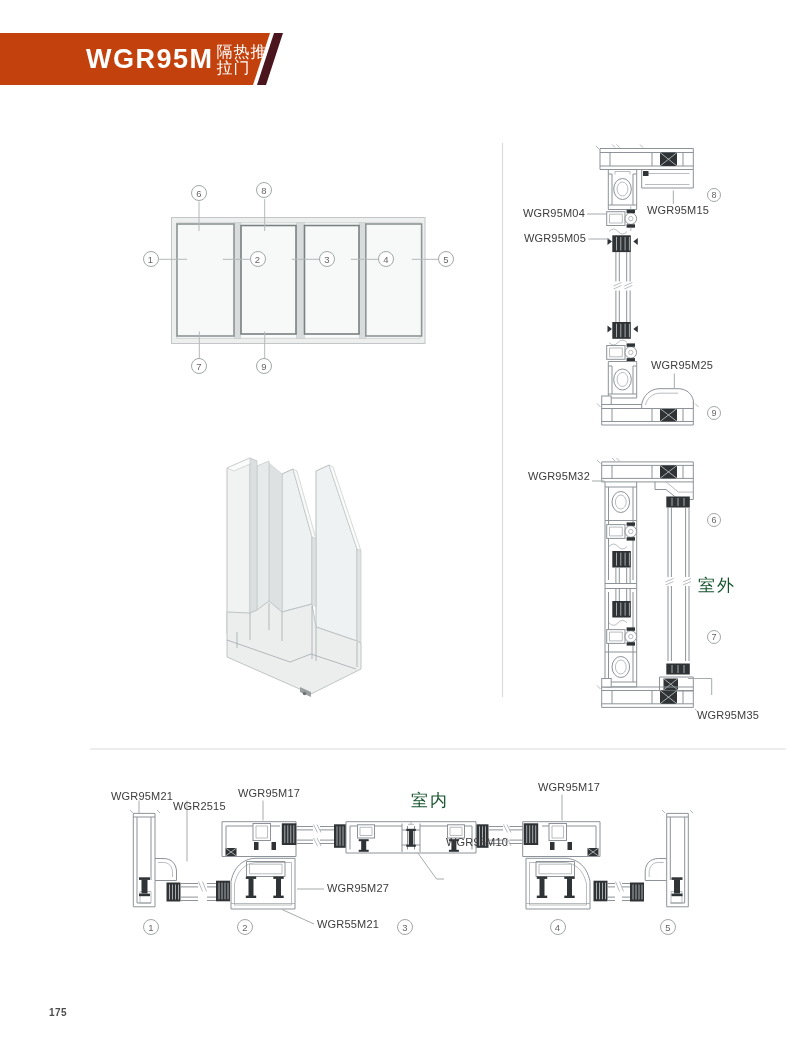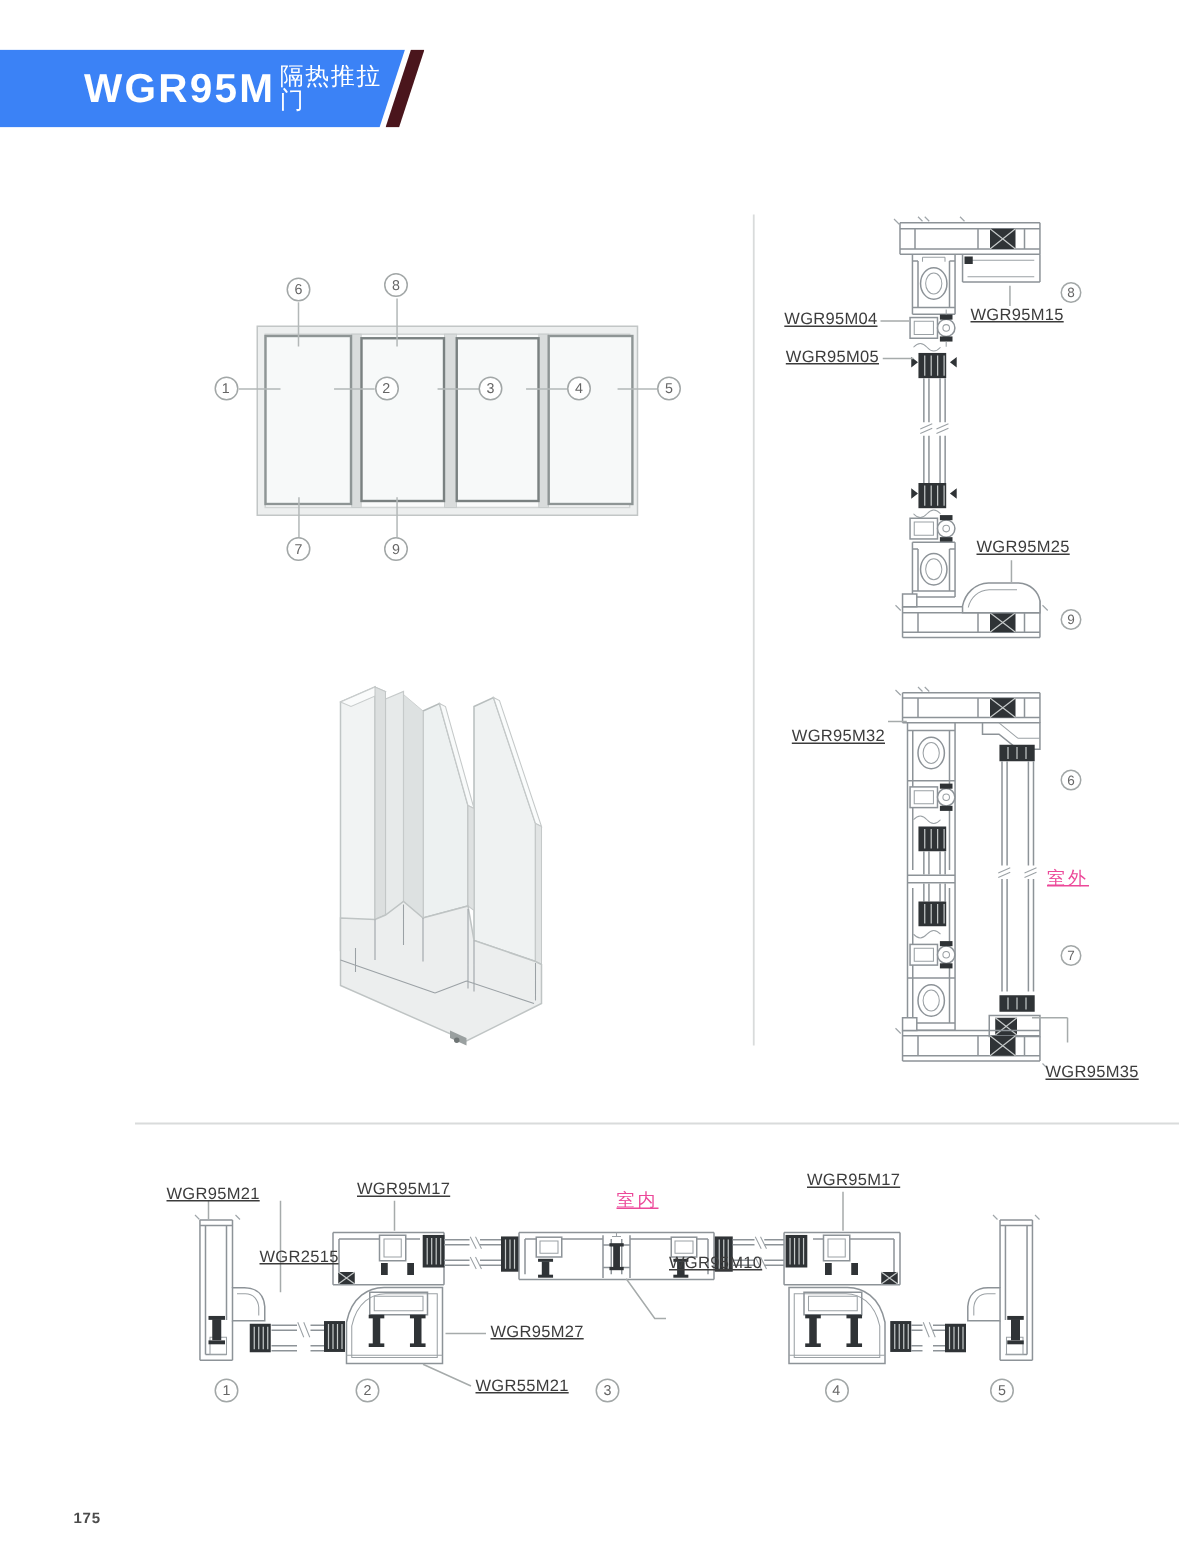--- a/index.html
+++ b/index.html
@@ -1,30 +1,30 @@
 <!DOCTYPE html>
 <html><head>
 <meta charset="utf-8">
 <style>
   html,body{margin:0;padding:0;}
   body{width:800px;height:1042px;position:relative;background:#ffffff;
        font-family:"Liberation Sans",sans-serif;overflow:hidden;}
   
-  .banner{position:absolute;left:0;top:33px;height:52px;width:270px;background:#3b82f6;
+  .banner{position:absolute;left:0;top:33px;height:52px;width:270px;background:#c2410c;
           clip-path:polygon(0 0,100% 0,calc(100% - 17px) 100%,0 100%);
-          display:flex;align-items:center;padding-left:56px;box-sizing:border-box;z-index:3;}
+          display:flex;align-items:center;padding-left:86px;box-sizing:border-box;z-index:3;}
   .banner .model{color:#fff;font-size:27px;font-weight:bold;letter-spacing:1.5px;line-height:1;}
   .banner .sub{color:#fff;font-size:16px;margin-left:3px;letter-spacing:1px;line-height:1;position:relative;top:1px;}
   .banner-stripe{position:absolute;left:249px;top:33px;width:34px;height:52px;background:#4a151c;
           clip-path:polygon(25px 0,34px 0,17px 100%,8px 100%);z-index:3;}
   
   .lbl{position:absolute;z-index:2;font-size:11px;color:#3c3c3c;letter-spacing:.2px;
-       white-space:nowrap;line-height:13px;text-decoration:underline;}
+       white-space:nowrap;line-height:13px;}
   .lbl.ra{text-align:right;width:66px;}
-  .cn{font-size:12px;color:#ec4899;letter-spacing:2px;}
+  .cn{font-size:17px;color:#14532d;letter-spacing:2px;}
   .pageno{position:absolute;left:49px;top:1007px;font-size:10px;font-weight:bold;
           color:#4c4c4c;z-index:2;letter-spacing:.5px;text-align:center;}
   
   .co{position:absolute;z-index:2;width:16px;height:16px;border:1px solid #a2a7a7;border-radius:50%;
       background:#fff;color:#666;font-size:9.5px;display:flex;align-items:center;
       justify-content:center;box-sizing:border-box;}
   .co.sm{width:14px;height:14px;font-size:9px;}
   
   #art{position:absolute;left:0;top:0;z-index:1;}
   .ln{fill:none;stroke:#8d9398;stroke-width:1px;}
@@ -333,26 +333,26 @@
                            M324,889 H297 M314,924 L282,909.5
                            M417.5,852.5 L436.5,879 H444"></path>
     </g>
   </svg>
 
   <div class="lbl ra" style="left:519px;top:207px">WGR95M04</div>
   <div class="lbl ra" style="left:520px;top:232px">WGR95M05</div>
   <div class="lbl" style="left:647px;top:204px">WGR95M15</div>
   <div class="lbl" style="left:651px;top:359px">WGR95M25</div>
 
-  <div class="lbl ra" style="left:524px;top:485px">WGR95M32</div>
+  <div class="lbl ra" style="left:524px;top:470px">WGR95M32</div>
   <div class="lbl cn" style="left:698px;top:579px">室外</div>
   <div class="lbl" style="left:697px;top:709px">WGR95M35</div>
 
   <div class="lbl" style="left:111px;top:790px">WGR95M21</div>
-  <div class="lbl" style="left:173px;top:832px">WGR2515</div>
+  <div class="lbl" style="left:173px;top:800px">WGR2515</div>
   <div class="lbl" style="left:238px;top:787px">WGR95M17</div>
   <div class="lbl cn" style="left:411px;top:794px">室内</div>
   <div class="lbl" style="left:538px;top:781px">WGR95M17</div>
   <div class="lbl" style="left:327px;top:882px">WGR95M27</div>
   <div class="lbl" style="left:317px;top:918px">WGR55M21</div>
   <div class="lbl" style="left:446px;top:836px">WGR95M10</div>
 
   <div class="co" style="left:142.5px;top:251px">1</div>
   <div class="co" style="left:249.5px;top:251px">2</div>
   <div class="co" style="left:319px;top:251px">3</div>

